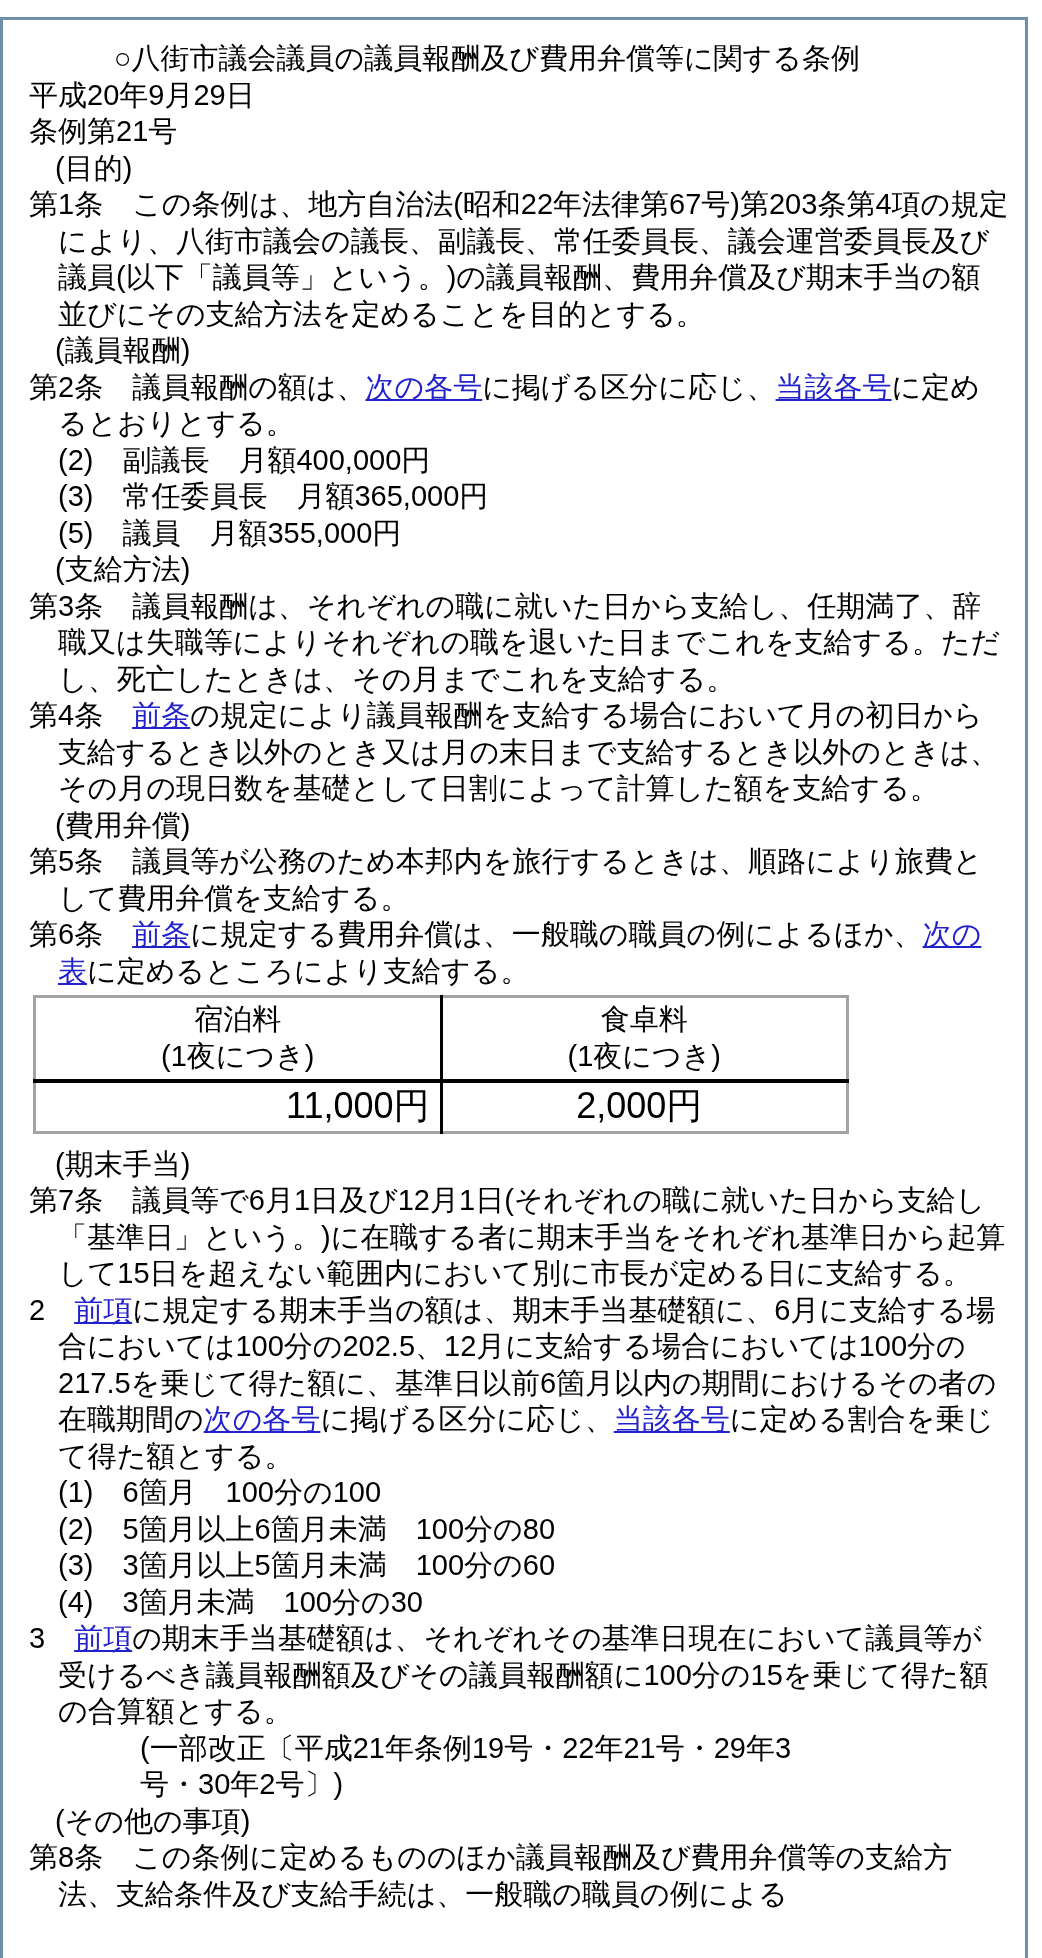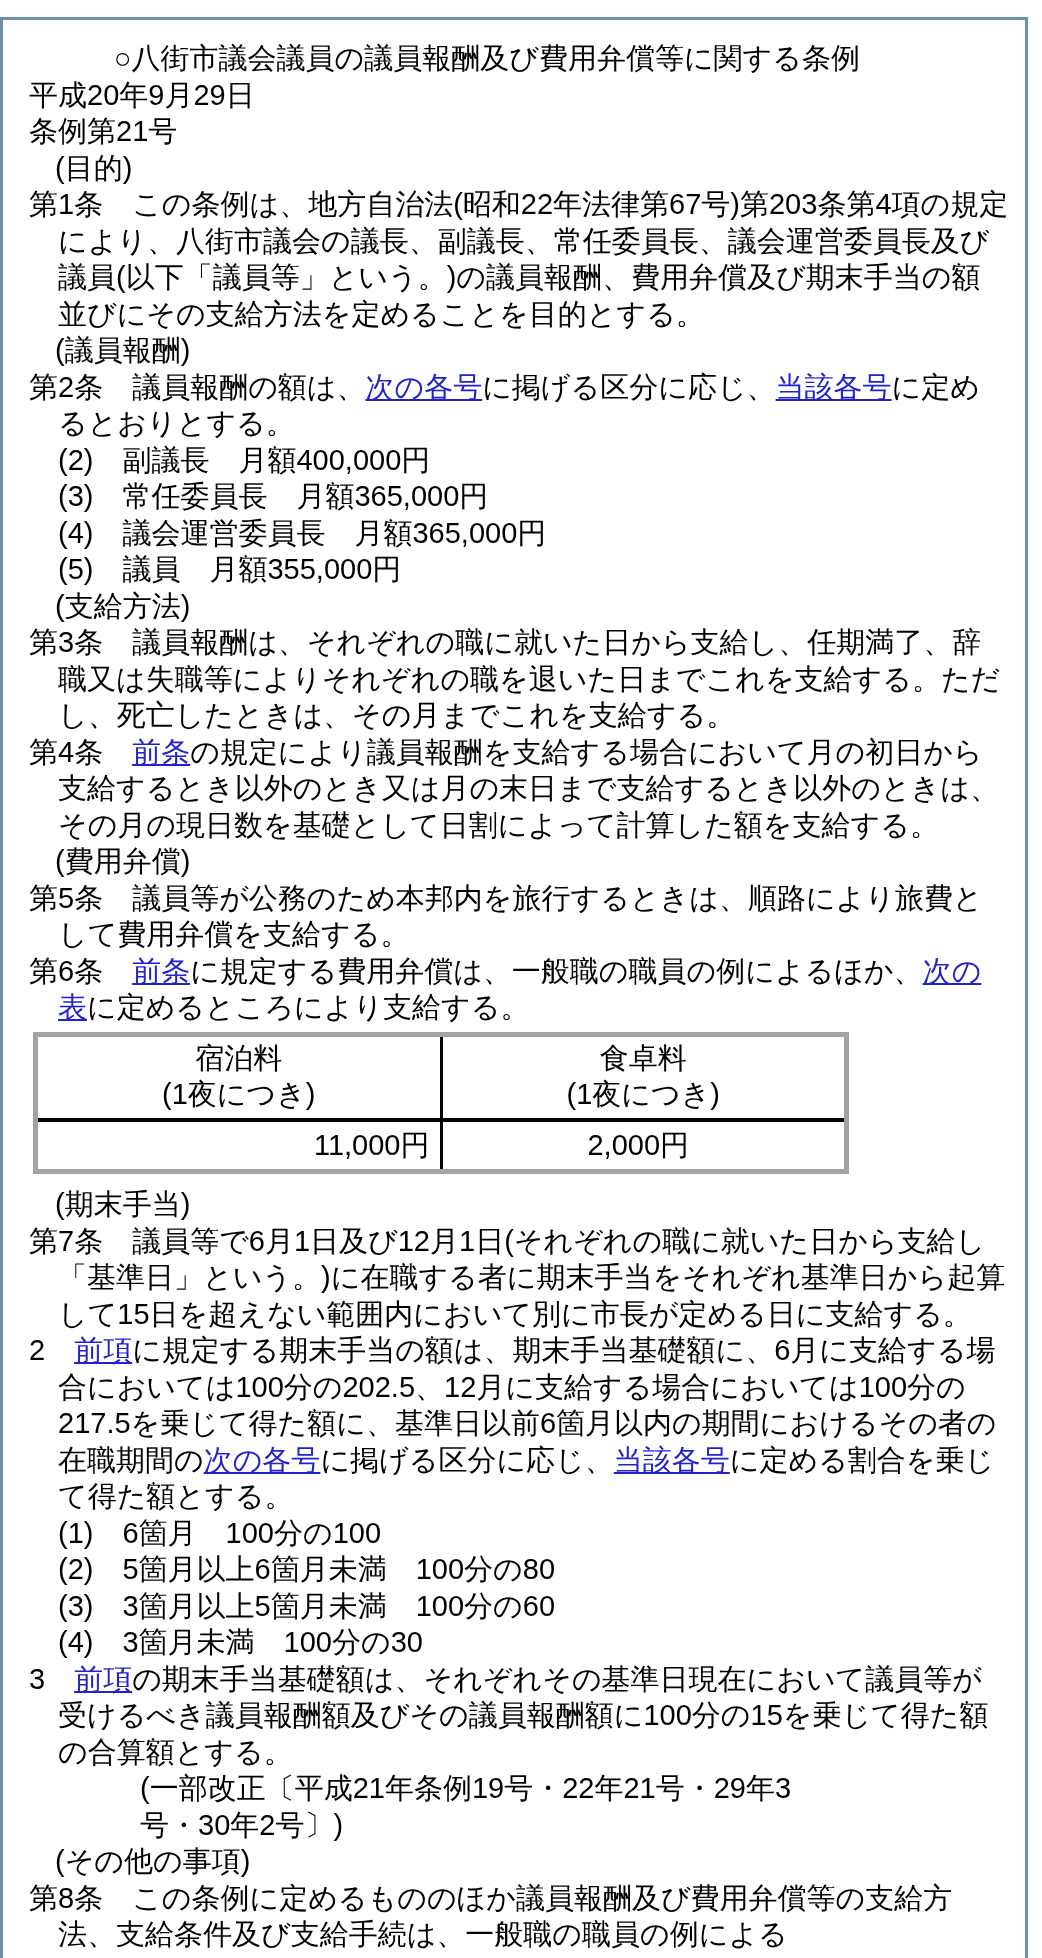--- a/index.html
+++ b/index.html
@@ -36,59 +36,58 @@
   .label{margin-left:26px;}
   .item{margin-left:29px;}
   .article{padding-left:29px;text-indent:-29px;}
   .note{margin-left:111px;max-width:700px;}
   a.ref-link{color:var(--link-color);text-decoration:underline;cursor:pointer;}
   table.fee{
     border-collapse:collapse;
     table-layout:fixed;
     width:816px;
     margin:6px 0 12px 4px;
-    border:5px solid #a3a3a3;
+    border:3px solid #a3a3a3;
   }
   table.fee th{
     width:50%;
     border-right:3px solid #000;
     border-bottom:4px solid #000;
     font-weight:normal;
     text-align:center;
     padding:3px 0 5px 0;
     font-size:29px;
     line-height:36.5px;
   }
   table.fee th:last-child, table.fee td:last-child{border-right:none;text-align:center;}
   table.fee td{
     border-right:3px solid #000;
     text-align:right;
     padding:5px 10px 6px 0;
-    font-size:29px;
+    font-size:36px;
     line-height:36.5px;
   }
 </style>
 </head>
 <body>
 
 <div class="frame">
   <div class="doc">
 
     <div class="line title">○八街市議会議員の議員報酬及び費用弁償等に関する条例</div>
     <div class="line right">平成20年9月29日</div>
     <div class="line right">条例第21号</div>
 
     <div id="body-top">
         <div class="line label">(目的)</div>
         <div class="line article"><span>第1条　この条例は、地方自治法(昭和22年法律第67号)第203条第4項の規定により、八街市議会の議長、副議長、常任委員長、議会運営委員長及び議員(以下「議員等」という。)の議員報酬、費用弁償及び期末手当の額並びにその支給方法を定めることを目的とする。</span></div>
         <div class="line label">(議員報酬)</div>
         <div class="line article"><span>第2条　議員報酬の額は、</span><a class="ref-link" href="#">次の各号</a><span>に掲げる区分に応じ、</span><a class="ref-link" href="#">当該各号</a><span>に定めるとおりとする。</span></div>
         <div class="line item">(2)　副議長　月額400,000円</div>
         <div class="line item">(3)　常任委員長　月額365,000円</div>
-        <div class="line item">(4)　議会運営委員長　月額365,000円</div>
         <div class="line item">(5)　議員　月額355,000円</div>
         <div class="line label">(支給方法)</div>
         <div class="line article"><span>第3条　議員報酬は、それぞれの職に就いた日から支給し、任期満了、辞職又は失職等によりそれぞれの職を退いた日までこれを支給する。ただし、死亡したときは、その月までこれを支給する。</span></div>
         <div class="line article"><span>第4条　</span><a class="ref-link" href="#">前条</a><span>の規定により議員報酬を支給する場合において月の初日から支給するとき以外のとき又は月の末日まで支給するとき以外のときは、その月の現日数を基礎として日割によって計算した額を支給する。</span></div>
         <div class="line label">(費用弁償)</div>
         <div class="line article"><span>第5条　議員等が公務のため本邦内を旅行するときは、順路により旅費として費用弁償を支給する。</span></div>
         <div class="line article"><span>第6条　</span><a class="ref-link" href="#">前条</a><span>に規定する費用弁償は、一般職の職員の例によるほか、</span><a class="ref-link" href="#">次の表</a><span>に定めるところにより支給する。</span></div>
       </div>
 
     <table class="fee">

